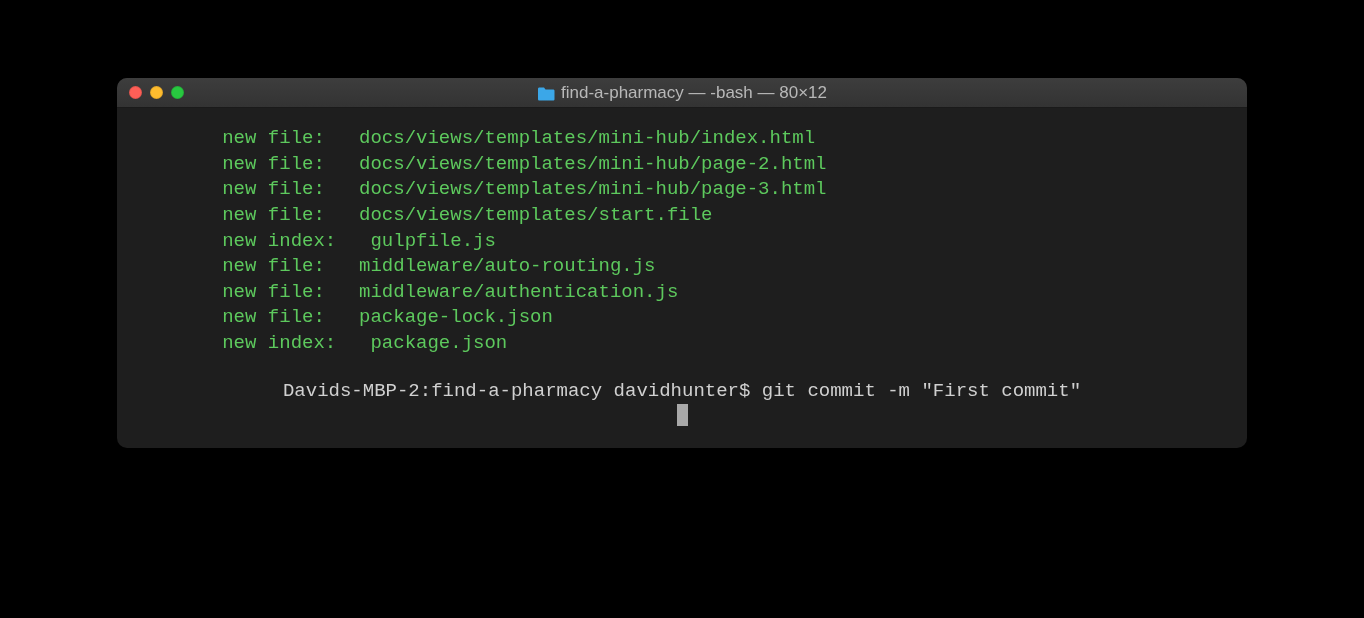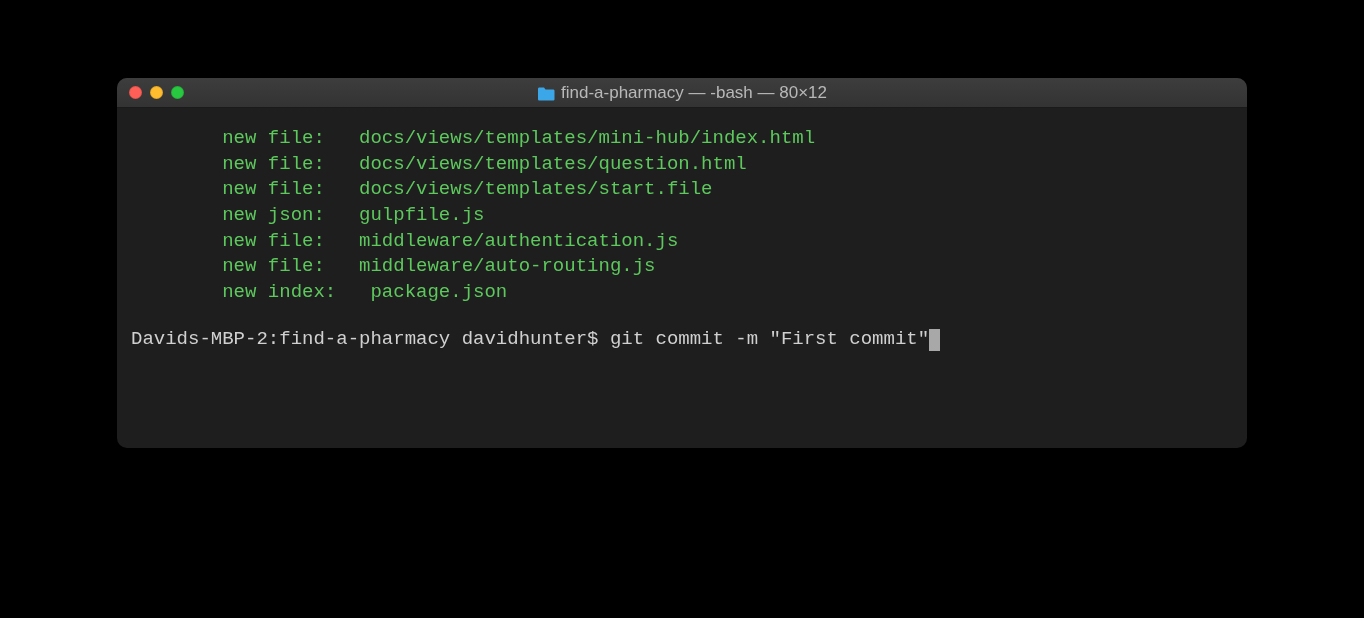--- a/index.html
+++ b/index.html
@@ -93,20 +93,21 @@
       color: #5dc95d;
       white-space: pre;
     }
     
     .prompt-line {
       color: #d0d0d0;
       white-space: pre;
       margin-top: 22px;
       display: flex;
       align-items: center;
+      flex-direction: column;
     }
     
     .cursor {
       display: inline-block;
       width: 11px;
       height: 22px;
       background: #a8a8a8;
       vertical-align: text-bottom;
     }
   </style>
@@ -126,22 +127,24 @@
           <path d="M1 2 C1 1 1.5 0.5 2.5 0.5 L7 0.5 L8.5 2.5 L16 2.5 C17 2.5 17.5 3 17.5 4 L17.5 12 C17.5 13 17 13.5 16 13.5 L2.5 13.5 C1.5 13.5 1 13 1 12 Z" fill="#3ba7e8"></path>
         </svg>
       </span>
       <span>find-a-pharmacy — -bash — 80×12</span>
     </div>
   </div>
 
   <div class="terminal-body">
     <div id="file-lines">
         <div class="file-line">        new file:   docs/views/templates/mini-hub/index.html</div>
-        <div class="file-line">        new file:   docs/views/templates/question.html</div>
+        <div class="file-line">        new file:   docs/views/templates/mini-hub/page-2.html</div>
+        <div class="file-line">        new file:   docs/views/templates/mini-hub/page-3.html</div>
         <div class="file-line">        new file:   docs/views/templates/start.file</div>
-        <div class="file-line">        new json:   gulpfile.js</div>
+        <div class="file-line">        new index:   gulpfile.js</div>
+        <div class="file-line">        new file:   middleware/auto-routing.js</div>
         <div class="file-line">        new file:   middleware/authentication.js</div>
-        <div class="file-line">        new file:   middleware/auto-routing.js</div>
+        <div class="file-line">        new file:   package-lock.json</div>
         <div class="file-line">        new index:   package.json</div>
       </div>
     <div class="prompt-line"><span id="prompt-text">Davids-MBP-2:find-a-pharmacy davidhunter$ git commit -m "First commit"</span><span class="cursor"></span></div>
   </div>
 </div>
 
 </body></html>

